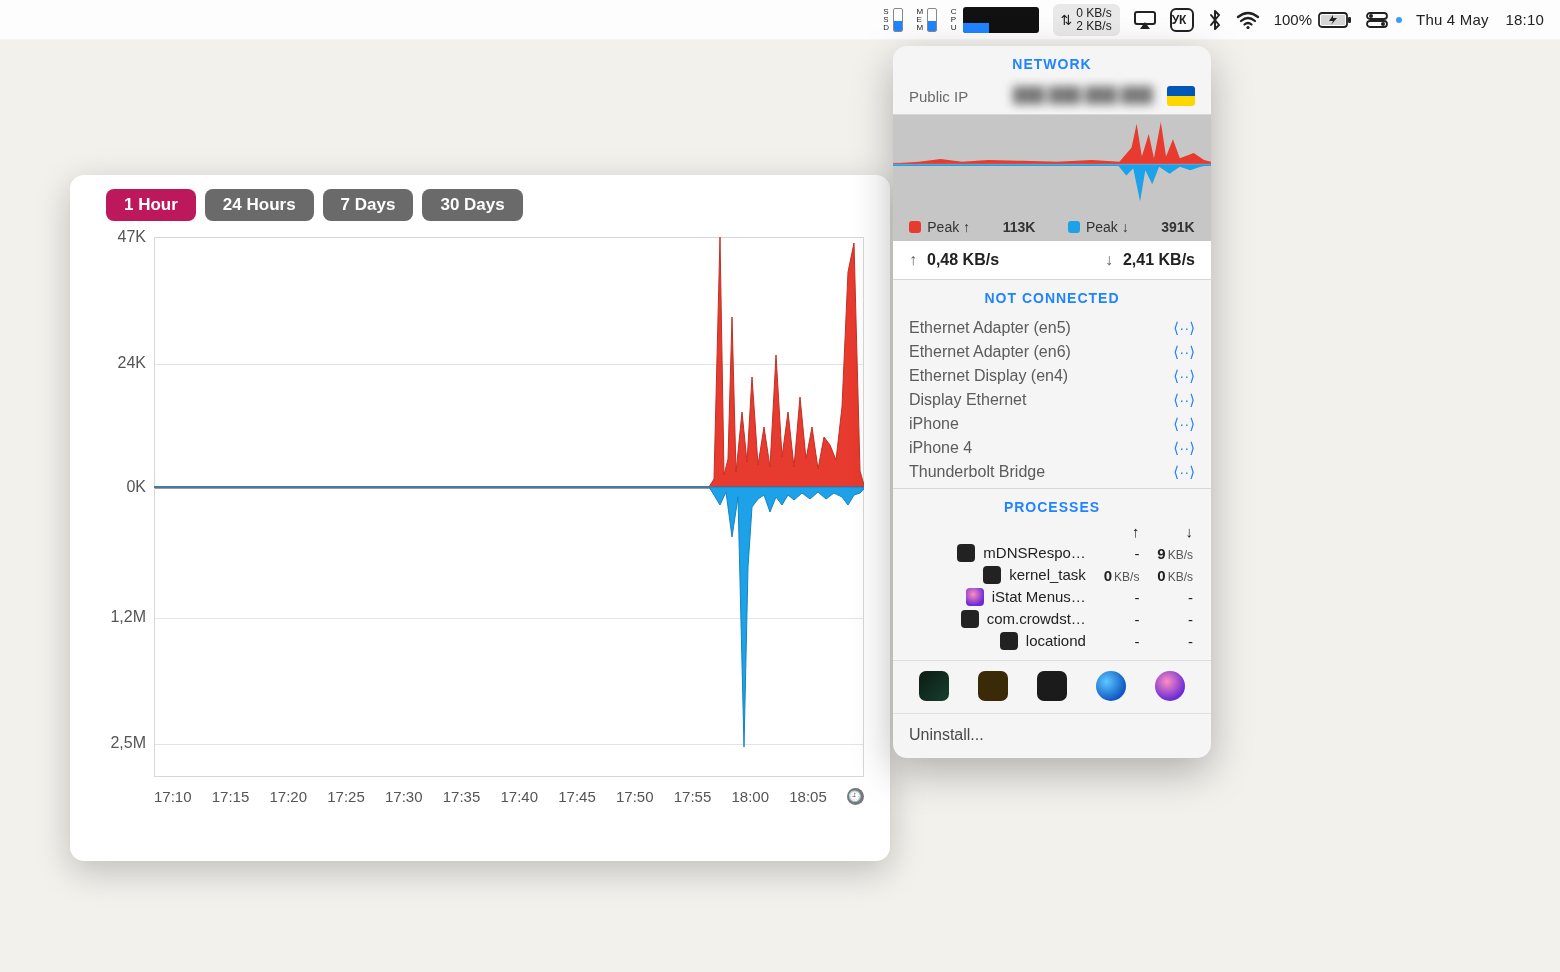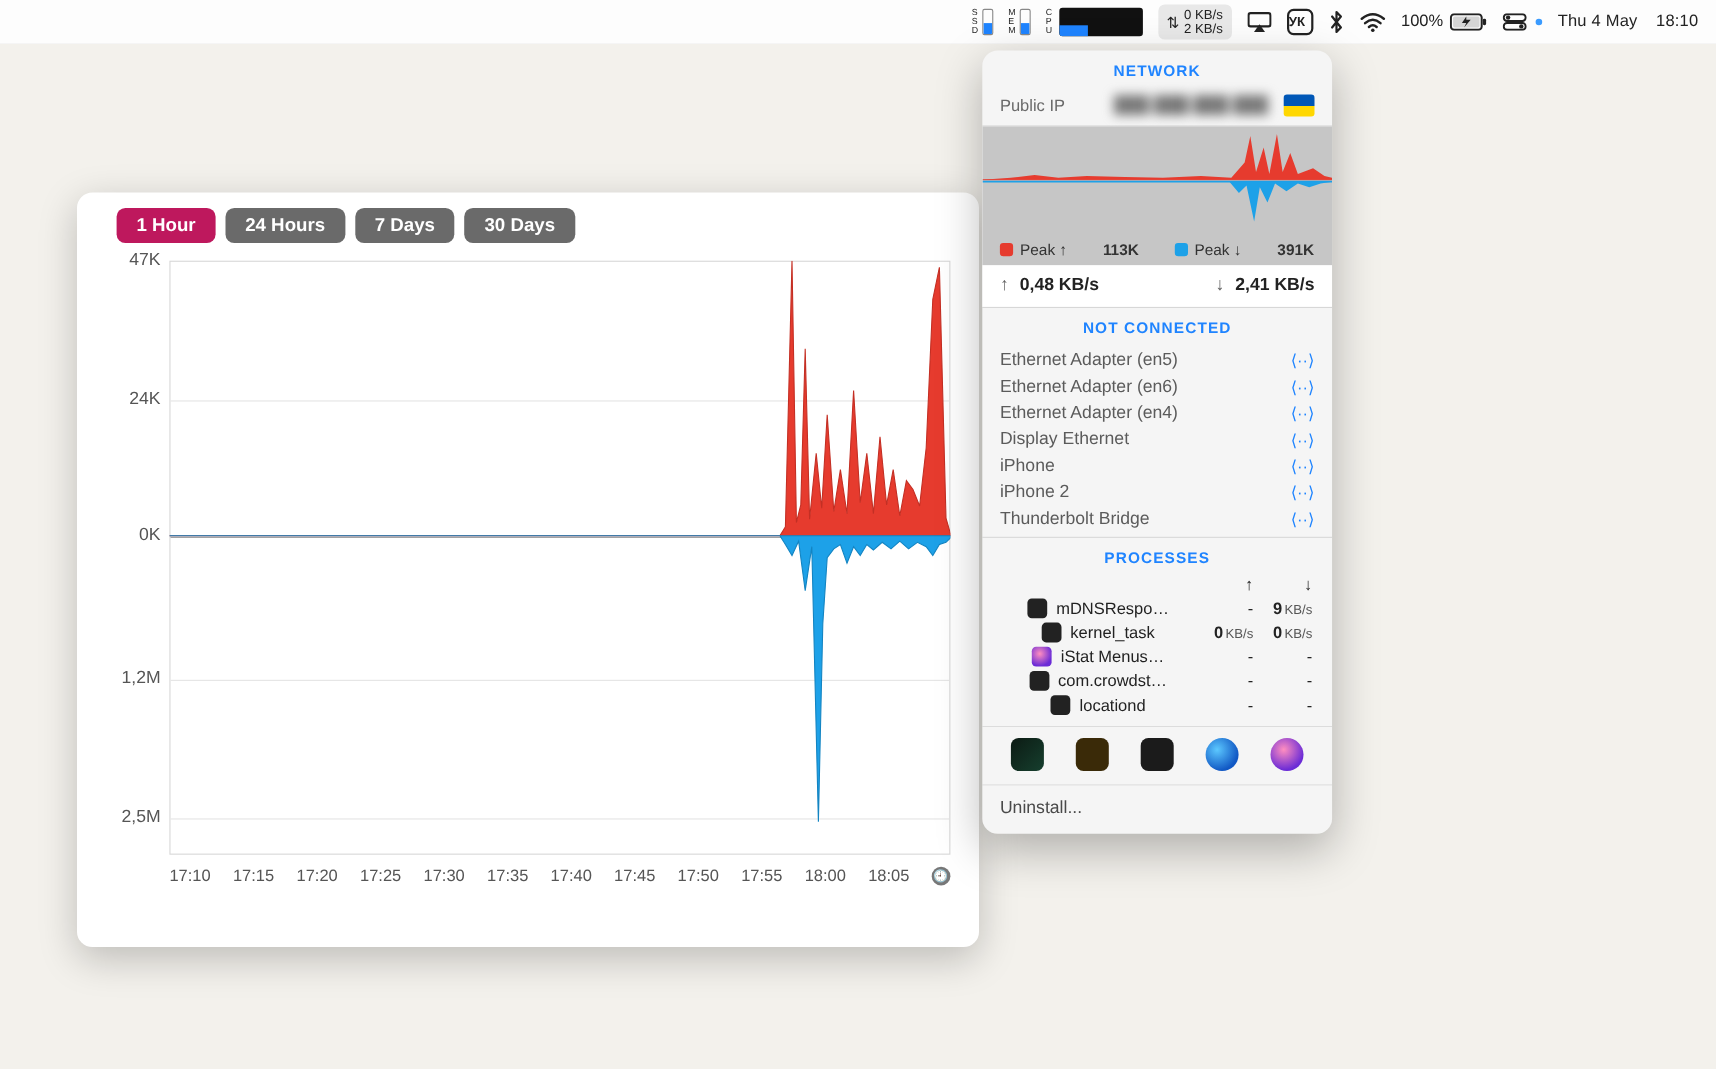--- a/index.html
+++ b/index.html
@@ -186,21 +186,21 @@
   .np-list .item .sync-ic { color:#1f84ff; font-size:15px; }
   .np-proc {
     padding:0 16px 8px;
   }
   .np-proc table {
     width:100%; border-collapse:collapse; font-size:15px;
   }
   .np-proc th, .np-proc td {
     padding:2px 2px; text-align:right; white-space:nowrap;
   }
-  .np-proc td.name { text-align:center; }
+  .np-proc td.name { text-align:right; }
   .np-proc .appicon {
     width:18px; height:18px; border-radius:4px; background:#222; display:inline-block;
     margin-right:8px; vertical-align:-4px;
   }
   .np-proc .unit { font-size:12px; color:#555; margin-left:2px;}
   .np-apps {
     display:flex; justify-content:space-around; align-items:center;
     padding:10px 12px 12px; border-top:1px solid rgba(0,0,0,0.1);
   }
   .np-apps .app {
@@ -417,33 +417,33 @@
   <div class="np-list">
     <div class="item">
         <span>Ethernet Adapter (en5)</span>
         <span class="sync-ic">⟨··⟩</span>
       </div>
     <div class="item">
         <span>Ethernet Adapter (en6)</span>
         <span class="sync-ic">⟨··⟩</span>
       </div>
     <div class="item">
-        <span>Ethernet Adapter (en4)</span>
+        <span>Ethernet Display (en4)</span>
         <span class="sync-ic">⟨··⟩</span>
       </div>
     <div class="item">
         <span>Display Ethernet</span>
         <span class="sync-ic">⟨··⟩</span>
       </div>
     <div class="item">
         <span>iPhone</span>
         <span class="sync-ic">⟨··⟩</span>
       </div>
     <div class="item">
-        <span>iPhone 2</span>
+        <span>iPhone 4</span>
         <span class="sync-ic">⟨··⟩</span>
       </div>
     <div class="item">
         <span>Thunderbolt Bridge</span>
         <span class="sync-ic">⟨··⟩</span>
       </div>
   </div>
   <div class="np-divider"></div>
 
   <div class="np-section-title">PROCESSES</div>

